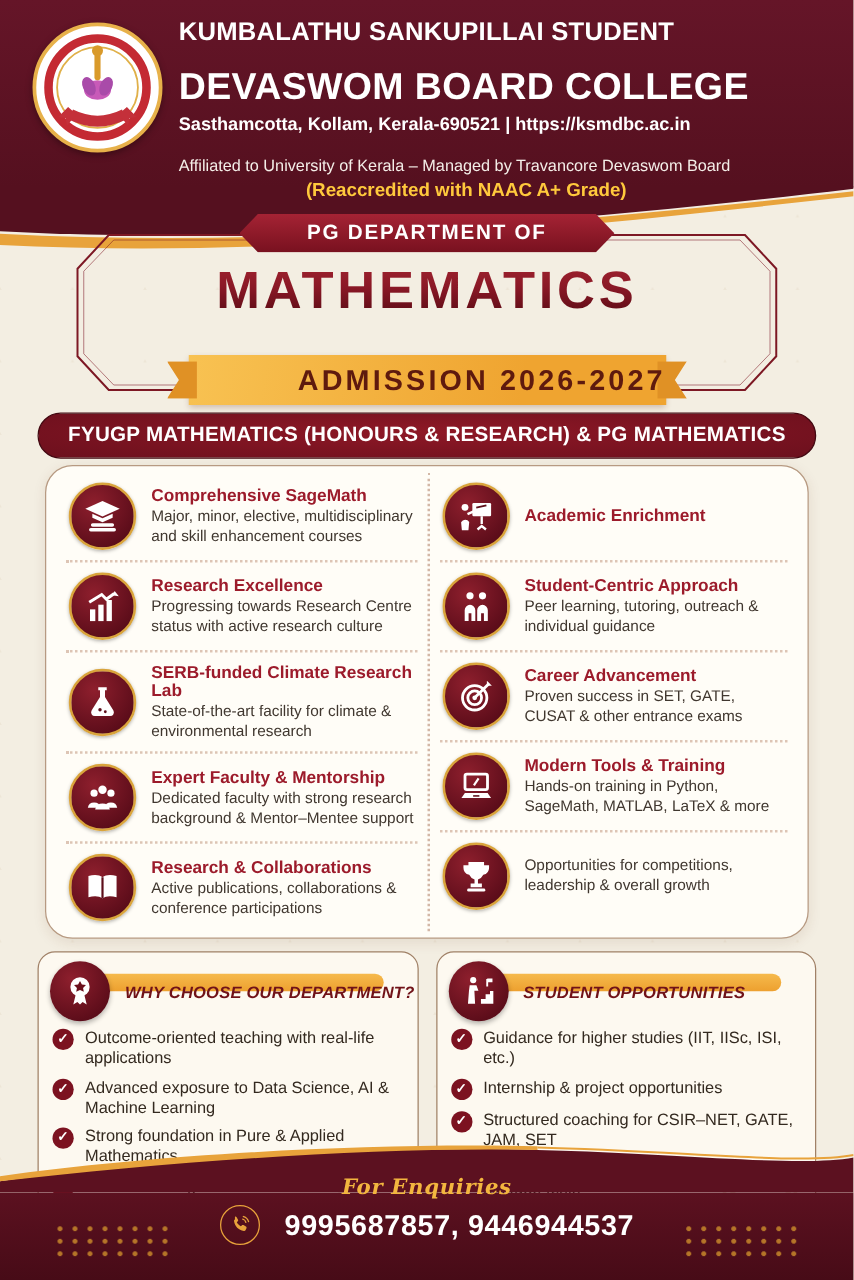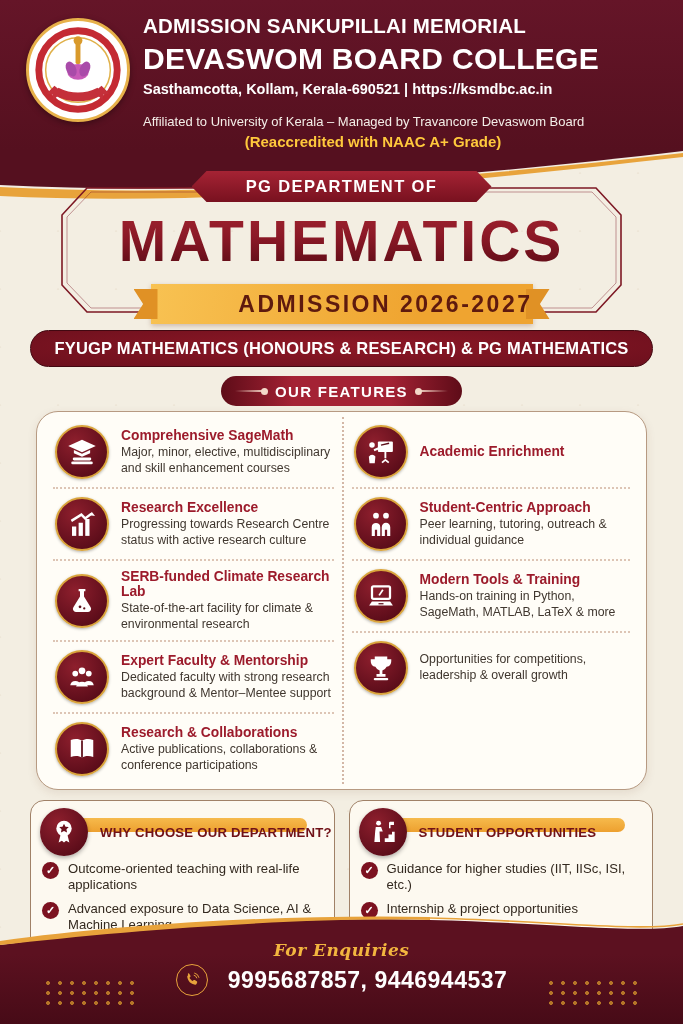--- a/index.html
+++ b/index.html
@@ -12,34 +12,34 @@
     background-size:58px 58px; }
 
   
   .hdr { position:relative; height:150px; background:linear-gradient(180deg,#651528,#55101f); z-index:3; }
   .hdr-wave { position:absolute; top:149px; left:0; width:683px; height:52px; z-index:2; }
   .logo { position:absolute; left:26px; top:18px; width:104px; height:104px; border-radius:50%;
     background:#fff; border:3px solid #e7b14a; display:flex; align-items:center; justify-content:center;
     box-shadow:0 2px 6px rgba(0,0,0,.35); }
   .hdr-text { position:absolute; left:143px; top:14px; width:520px; color:#fff; }
   .h-line1 { font-size:20.5px; font-weight:700; letter-spacing:.2px; }
-  .h-line2 { font-size:30px; font-weight:700; letter-spacing:.3px; margin-top:4px; }
+  .h-line2 { font-size:30px; font-weight:700; letter-spacing:.3px; margin-top:15px; }
   .h-addr  { font-size:14.5px; font-weight:600; margin-top:5px; }
   .h-affl  { font-size:13px; font-weight:400; margin-top:17px; color:#f4eee8; }
   .h-naac  { font-size:15px; font-weight:700; margin-top:4px; color:#ffc93c; text-align:center; width:460px; }
 
   
   .title-wrap { position:relative; margin:36px 60px 0; height:128px; z-index:2; }
   .frame { position:absolute; inset:0; }
   .dept-ribbon { position:absolute; top:-15px; left:50%; transform:translateX(-50%);
     width:300px; height:31px; background:linear-gradient(180deg,#a52334,#78111f);
     clip-path:polygon(15px 0, calc(100% - 15px) 0, 100% 50%, calc(100% - 15px) 100%, 15px 100%, 0 50%);
     color:#fff; font-size:16.5px; font-weight:700; letter-spacing:1.4px; text-align:center; line-height:31px; }
   .dept-name { position:absolute; top:22px; width:100%; text-align:center;
-    font-size:57px; font-weight:700; letter-spacing:3px;
+    font-size:42px; font-weight:700; letter-spacing:3px;
     background:linear-gradient(180deg,#a32531 0%, #8a1826 45%, #550a13 100%);
     -webkit-background-clip:text; background-clip:text; color:transparent; }
   .adm-ribbon { position:absolute; bottom:-10px; left:50%; transform:translateX(-50%);
     width:382px; height:40px; background:linear-gradient(100deg,#f8c252,#efa430 70%);
     color:#5e1a0e; font-size:23px; font-weight:700; letter-spacing:2.5px;
     text-align:right; line-height:40px; box-shadow:0 2px 5px rgba(90,30,10,.25); }
   .adm-ribbon::before, .adm-ribbon::after { content:""; position:absolute; top:5px; width:24px; height:30px;
     background:#e09125; z-index:-1; }
   .adm-ribbon::before { left:-17px; clip-path:polygon(0 0, 100% 0, 100% 100%, 0 100%, 40% 50%); }
   .adm-ribbon::after  { right:-17px; clip-path:polygon(0 0, 100% 0, 60% 50%, 100% 100%, 0 100%); }
@@ -79,21 +79,21 @@
   .cards { display:flex; gap:14px; margin:10px 30px 0; position:relative; z-index:1; }
   .card { flex:1; position:relative; background:#fdf9f0; border:1.3px solid #a08167; border-radius:14px;
     padding:10px 11px 12px; overflow:hidden; }
   .card-hd { position:relative; height:42px; }
   .badge { position:absolute; left:-2px; top:-3px; width:48px; height:48px; border-radius:50%;
     background:radial-gradient(circle at 36% 30%, #8e1f2d, #5a0c19 78%);
     display:flex; align-items:center; justify-content:center; z-index:2; box-shadow:0 2px 4px rgba(0,0,0,.3); }
   .badge svg { width:28px; height:28px; }
   .hd-pill { position:absolute; left:24px; right:16px; top:7px; height:14px; border-radius:15px;
     background:linear-gradient(180deg,#f6ba4c,#eda02f); color:#701218; font-weight:700;
-    font-size:13.2px; line-height:30px; padding-left:34px; letter-spacing:.2px; white-space:nowrap; }
+    font-size:13.2px; line-height:30px; padding-left:34px; letter-spacing:.2px; white-space:nowrap;font-style:italic; }
   .chk { display:flex; gap:9px; margin-top:8px; align-items:flex-start; position:relative; z-index:1; }
   .tick { flex:0 0 17px; width:17px; height:17px; border-radius:50%; background:#7c1220; color:#fff;
     font-size:11px; line-height:17px; text-align:center; margin-top:1px; font-weight:700; }
   .chk p { font-size:13.1px; color:#33291f; line-height:1.2; font-weight:500; }
   .wmark { position:absolute; right:4px; bottom:2px; opacity:.22; z-index:0; }
 
   
   .footer { position:absolute; left:0; right:0; bottom:0; height:70px;
     background:linear-gradient(180deg,#5c1120,#470b17); z-index:5; }
   .foot-wave { position:absolute; top:-40px; left:0; width:683px; height:40px; }
@@ -124,21 +124,21 @@
         <ellipse cx="43" cy="49" rx="5" ry="8" fill="#a94ba9" transform="rotate(-25 43 49)"></ellipse>
         <ellipse cx="57" cy="49" rx="5" ry="8" fill="#a94ba9" transform="rotate(25 57 49)"></ellipse>
         <rect x="47.5" y="22" width="5" height="22" rx="2" fill="#d99a2b"></rect>
         <circle cx="50" cy="20" r="4.5" fill="#d99a2b"></circle>
         <path d="M30 68 Q50 78 70 68 L74 76 Q50 88 26 76 Z" fill="#c4303a"></path>
         <path d="M26 66 l-8 8 6 1 1 6 8-9z" fill="#c4303a"></path>
         <path d="M74 66 l8 8 -6 1 -1 6 -8-9z" fill="#c4303a"></path>
       </svg>
     </div>
     <div class="hdr-text">
-      <div class="h-line1">ADMISSION SANKUPILLAI MEMORIAL</div>
+      <div class="h-line1">KUMBALATHU SANKUPILLAI STUDENT</div>
       <div class="h-line2">DEVASWOM BOARD COLLEGE</div>
       <div class="h-addr">Sasthamcotta, Kollam, Kerala-690521  |  https://ksmdbc.ac.in</div>
       <div class="h-affl">Affiliated to University of Kerala – Managed by Travancore Devaswom Board</div>
       <div class="h-naac">(Reaccredited with NAAC A+ Grade)</div>
     </div>
   </header>
   <svg class="hdr-wave" viewBox="0 0 683 52" preserveAspectRatio="none">
     <path d="M0,0 L683,0 L683,2 C480,26 240,48 0,36 Z" fill="#55101f"></path>
     <path d="M0,38 C230,50 470,28 683,4 L683,8 C450,34 220,58 0,47 Z" fill="#e8a33b"></path>
   </svg>
@@ -148,25 +148,20 @@
       <polygon points="27,2 536,2 561,29 561,99 536,126 27,126 2,99 2,29" fill="none" stroke="#7d1824" stroke-width="1.6"></polygon>
       <polygon points="31,6 532,6 556,31 556,97 532,122 31,122 7,97 7,31" fill="none" stroke="#7d1824" stroke-width="0.8" opacity="0.55"></polygon>
     </svg>
     <div class="dept-ribbon">PG DEPARTMENT OF</div>
     <div class="dept-name">MATHEMATICS</div>
     <div class="adm-ribbon">ADMISSION 2026-2027</div>
   </section>
 
   <div class="program-bar">FYUGP MATHEMATICS (HONOURS &amp; RESEARCH) &amp; PG MATHEMATICS</div>
 
-  <div class="feat-pill">
-    <span class="pill-decor l"></span>
-    <span class="lbl">OUR FEATURES</span>
-    <span class="pill-decor r"></span>
-  </div>
 
   <section class="feat-box">
     <div class="fcol left">
 
       <div class="frow">
         <div class="ficon">
           <svg viewBox="0 0 24 24" fill="#fff">
               <path d="M12 2.2 23 7.2 12 12.2 1 7.2Z"></path>
               <path d="M5.5 10.4v2.6l6.5 2.8 6.5-2.8v-2.6L12 13.3z"></path>
               <rect x="4.6" y="16.4" width="14.8" height="2.3" rx="1.1"></rect>
@@ -266,20 +261,35 @@
               <path d="M4.6 21.5v-7a3.4 3.4 0 0 1 6.8 0v7H8.9v-5H7.1v5z"></path>
               <path d="M12.6 21.5v-7a3.4 3.4 0 0 1 6.8 0v7h-2.5v-5h-1.8v5z"></path>
             </svg>
         </div>
         <div>
             <div class="ftitle">Student-Centric Approach</div>
         <div class="fdesc">Peer learning, tutoring, outreach &amp; individual guidance</div>
           </div>
       </div>
 
+      <div class="frow">
+        <div class="ficon">
+          <svg viewBox="0 0 24 24" fill="none" stroke="#fff">
+              <circle cx="11" cy="13" r="7.8" stroke-width="1.8"></circle>
+              <circle cx="11" cy="13" r="4.4" stroke-width="1.8"></circle>
+              <circle cx="11" cy="13" r="1.5" fill="#fff" stroke="none"></circle>
+              <path d="M11 13 20.2 3.8" stroke-width="1.8"></path>
+              <path d="M18.8 2 22 5.2 18.8 5.2z" fill="#fff" stroke="none"></path>
+            </svg>
+        </div>
+        <div>
+            <div class="ftitle">Career Advancement</div>
+        <div class="fdesc">Proven success in SET, GATE, CUSAT &amp; other entrance exams</div>
+          </div>
+      </div>
 
       <div class="frow">
         <div class="ficon">
           <svg viewBox="0 0 24 24">
               <rect x="4.8" y="4.2" width="14.4" height="10" rx="1.2" fill="none" stroke="#fff" stroke-width="1.8"></rect>
               <path d="M13.5 7 10.5 11.5" stroke="#fff" stroke-width="1.4"></path>
               <path d="M2.5 19.5h19l-2.2-3.2H4.7z" fill="#fff"></path>
               <rect x="10" y="17.7" width="4" height="1" fill="#5d0e1a"></rect>
             </svg>
         </div>

